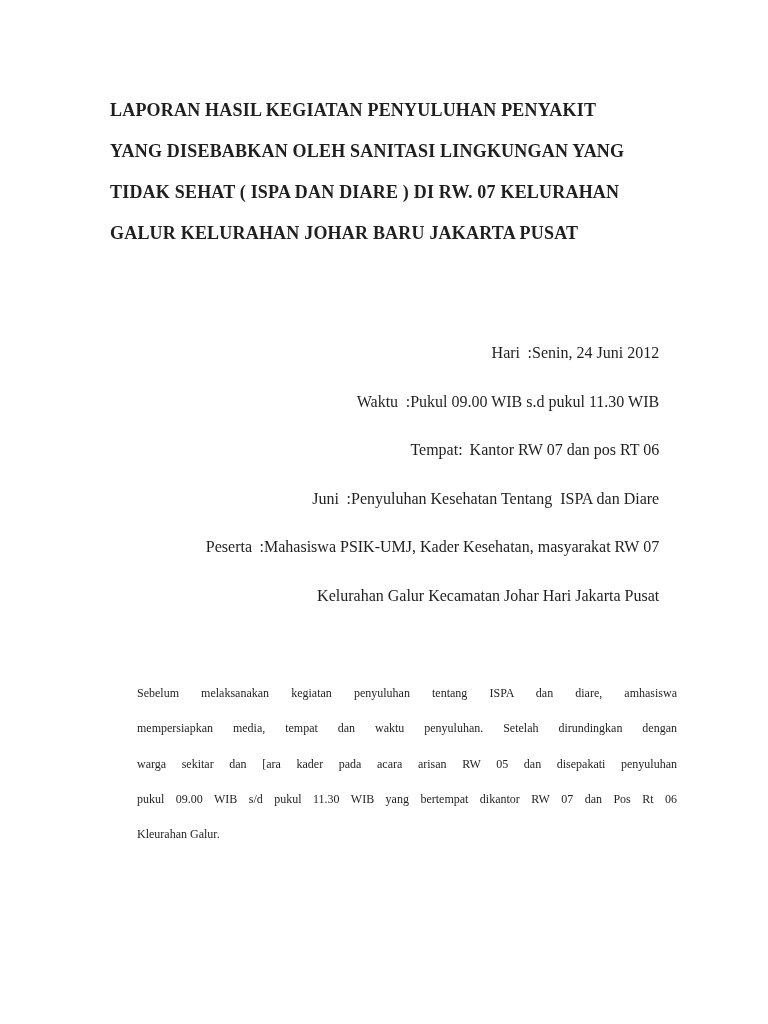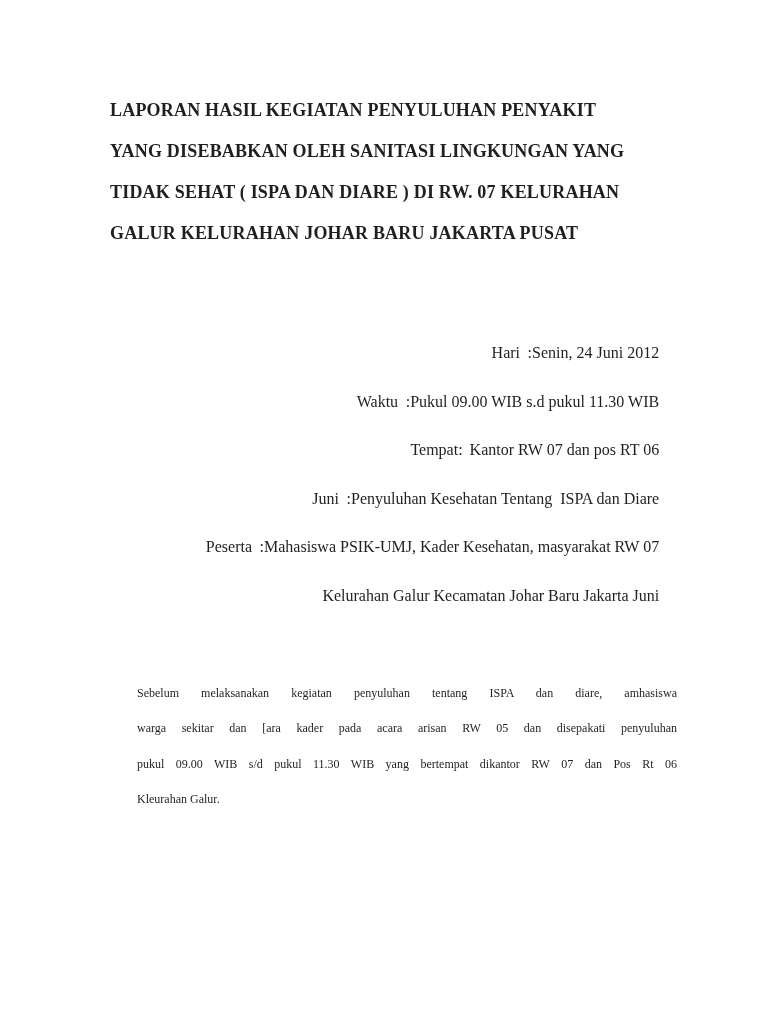--- a/index.html
+++ b/index.html
@@ -112,26 +112,27 @@
     <div class="drow inline">
       <span class="dlabel">Tempat:</span><span class="dvalue">Kantor RW 07 dan pos RT 06</span>
     </div>
     <div class="drow">
       <span class="dlabel">Juni</span><span class="dsep">:</span><span class="dvalue">Penyuluhan Kesehatan Tentang  ISPA dan Diare</span>
     </div>
     <div class="drow">
       <span class="dlabel">Peserta</span><span class="dsep">:</span><span class="dvalue">Mahasiswa PSIK-UMJ, Kader Kesehatan, masyarakat RW 07</span>
     </div>
     <div class="drow">
-      <span class="dlabel"></span><span class="dsep"></span><span class="dvalue">Kelurahan Galur Kecamatan Johar Baru Jakarta Juni</span>
+      <span class="dlabel"></span><span class="dsep"></span><span class="dvalue">Kelurahan Galur Kecamatan Johar Hari Jakarta Pusat</span>
     </div>
   </div>
 
   <div class="section-block">
     <div class="paragraph">
       <div class="pline">Sebelum melaksanakan kegiatan penyuluhan tentang ISPA dan diare, amhasiswa</div>
+      <div class="pline">mempersiapkan media, tempat dan waktu penyuluhan. Setelah dirundingkan dengan</div>
       <div class="pline">warga sekitar dan [ara kader pada acara arisan RW 05 dan disepakati penyuluhan</div>
       <div class="pline">pukul 09.00 WIB s/d pukul 11.30 WIB yang bertempat dikantor RW 07 dan Pos Rt 06</div>
       <div class="pline last">Kleurahan Galur.</div>
     </div>
   </div>
 
 </div>
 
 </body></html>

